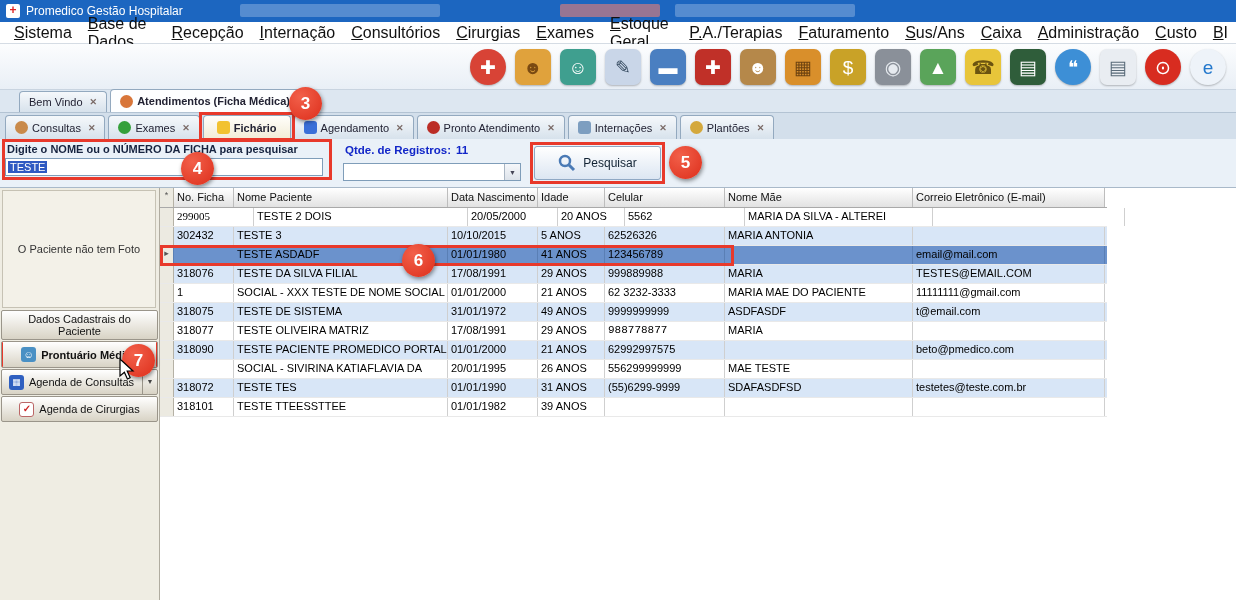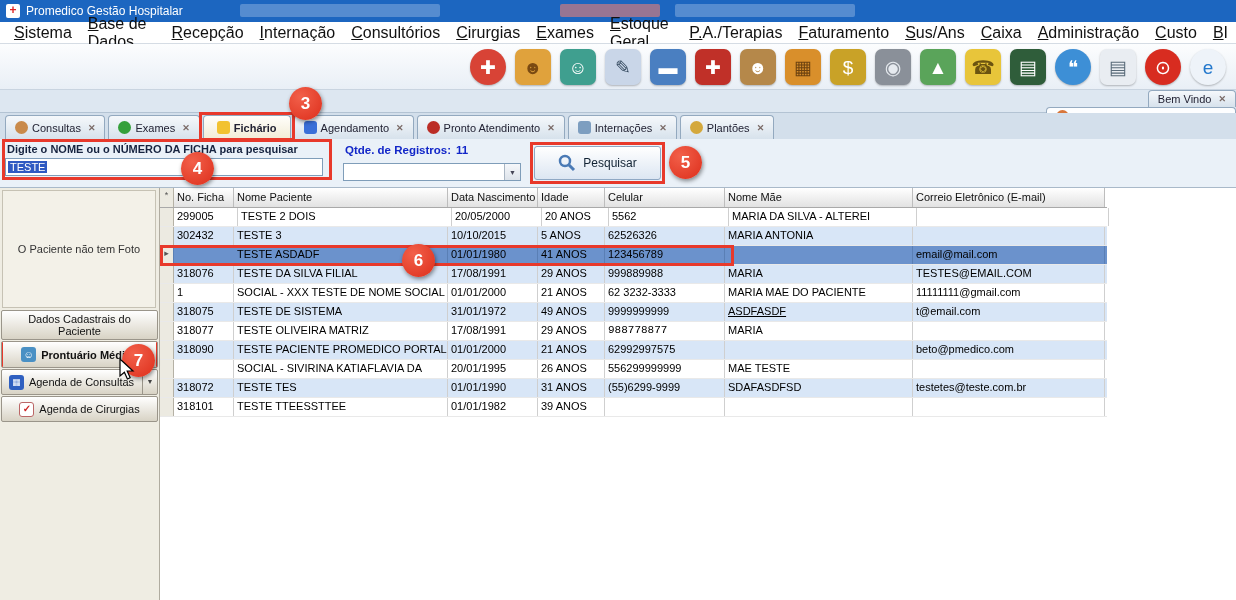--- a/index.html
+++ b/index.html
@@ -28,21 +28,21 @@
   #toolbar { position:absolute; left:0; top:44px; width:1236px; height:46px;
     background:linear-gradient(#fcfdfe,#e9eff6); border-bottom:1px solid #c9d4e0; }
   #toolbar-icons { position:absolute; left:470px; top:5px; display:flex; gap:9px; }
   .tb-icon { width:36px; height:36px; border-radius:7px; display:flex;
     align-items:center; justify-content:center; box-shadow:0 1px 2px rgba(0,0,0,.25); }
   .tb-glyph { font-size:19px; line-height:19px; }
 
   
   #tabrow1 { position:absolute; left:0; top:90px; width:1236px; height:23px;
     background:#dde7f1; border-bottom:1px solid #b3c3d3; display:flex;
-    align-items:flex-end; padding-left:2px;flex-direction:column; }
+    align-items:flex-end; padding-left:16px; }
   #tabrow2 { position:absolute; left:0; top:113px; width:1236px; height:26px;
     background:#d3dfeb; display:flex; align-items:flex-end; padding-left:2px; }
   .tab1,.tab2 { display:inline-flex; align-items:center; gap:4px; padding:2px 9px;
     border:1px solid #93a9bf; border-bottom:none; border-radius:4px 4px 0 0;
     background:linear-gradient(#f5f8fb,#d7e2ec); font-size:11px; color:#223;
     height:21px; position:relative; margin-left:3px; white-space:nowrap; }
   .tab1.active { background:#fdfeff; font-weight:bold; height:23px; }
   .tab2 { height:24px; }
   .tab2.active { background:linear-gradient(#fffefb,#f2ecd6); font-weight:bold; padding:2px 13px; }
   .tab-icon { width:13px; height:13px; border-radius:3px; display:inline-block; flex:0 0 13px; }
@@ -309,21 +309,21 @@
       <div class="gcell hdr" style="width: 214px;">Nome Paciente</div>
       <div class="gcell hdr" style="width: 90px;">Data Nascimento</div>
       <div class="gcell hdr" style="width: 67px;">Idade</div>
       <div class="gcell hdr" style="width: 120px;">Celular</div>
       <div class="gcell hdr" style="width: 188px;">Nome Mãe</div>
       <div class="gcell hdr" style="width: 192px;">Correio Eletrônico (E-mail)</div>
     </div>
   <div id="grid-body">
       <div class="grow">
         <div class="gcell ind-cell"></div>
-        <div class="gcell" style="width: 64px;">299005</div>
+        <div class="gcell" style="width: 80px; font-family: Liberation Serif, serif;">299005</div>
         <div class="gcell" style="width: 214px;">TESTE 2 DOIS</div>
         <div class="gcell" style="width: 90px;">20/05/2000</div>
         <div class="gcell" style="width: 67px;">20 ANOS</div>
         <div class="gcell" style="width: 120px;">5562</div>
         <div class="gcell" style="width: 188px;">MARIA DA SILVA - ALTEREI</div>
         <div class="gcell" style="width: 192px;"></div>
       </div>
       <div class="grow stripe">
         <div class="gcell ind-cell"></div>
         <div class="gcell" style="width: 60px;">302432</div>
@@ -365,21 +365,21 @@
         <div class="gcell" style="width: 188px;">MARIA MAE DO PACIENTE</div>
         <div class="gcell" style="width: 192px;">11111111@gmail.com</div>
       </div>
       <div class="grow stripe">
         <div class="gcell ind-cell"></div>
         <div class="gcell" style="width: 60px;">318075</div>
         <div class="gcell" style="width: 214px;">TESTE DE SISTEMA</div>
         <div class="gcell" style="width: 90px;">31/01/1972</div>
         <div class="gcell" style="width: 67px;">49 ANOS</div>
         <div class="gcell" style="width: 120px;">9999999999</div>
-        <div class="gcell" style="width: 188px; text-decoration: underline;">ASDFASDF</div>
+        <div class="gcell" style="width: 188px;">ASDFASDF</div>
         <div class="gcell" style="width: 192px;">t@email.com</div>
       </div>
       <div class="grow">
         <div class="gcell ind-cell"></div>
         <div class="gcell" style="width: 60px;">318077</div>
         <div class="gcell" style="width: 214px;">TESTE OLIVEIRA MATRIZ</div>
         <div class="gcell" style="width: 90px;">17/08/1991</div>
         <div class="gcell" style="width: 67px;">29 ANOS</div>
         <div class="gcell" style="width: 120px; font-family: Liberation Mono, monospace;">988778877</div>
         <div class="gcell" style="width: 188px;">MARIA</div>

